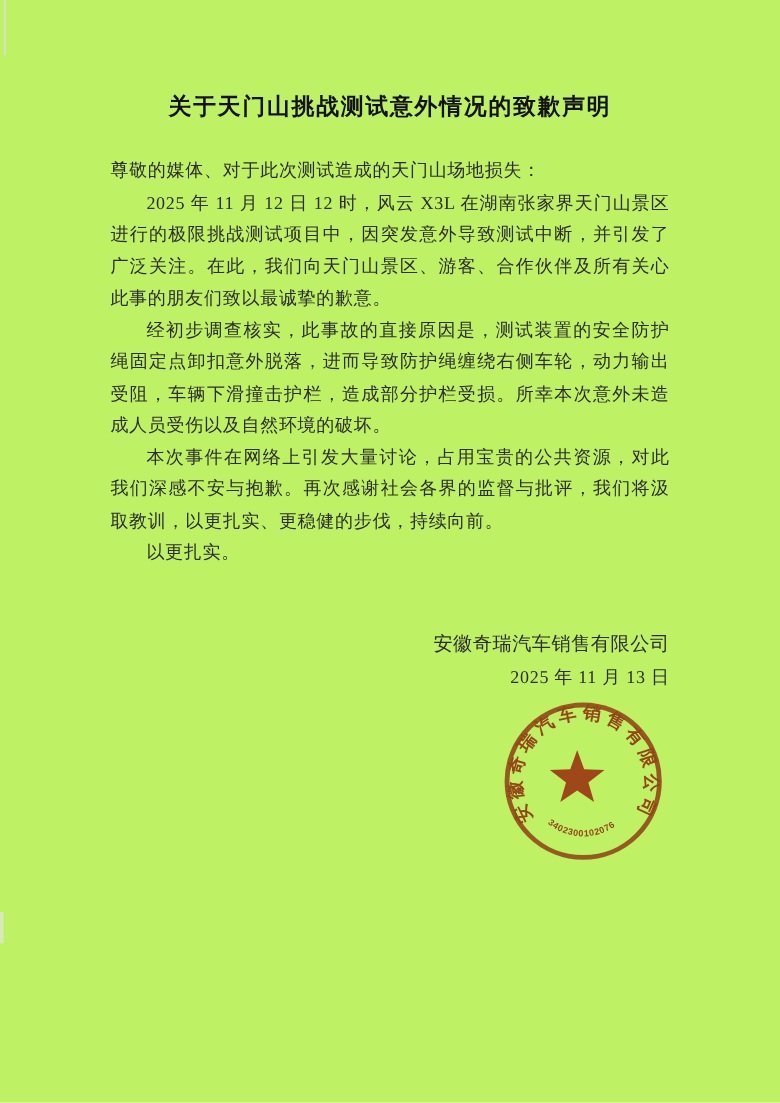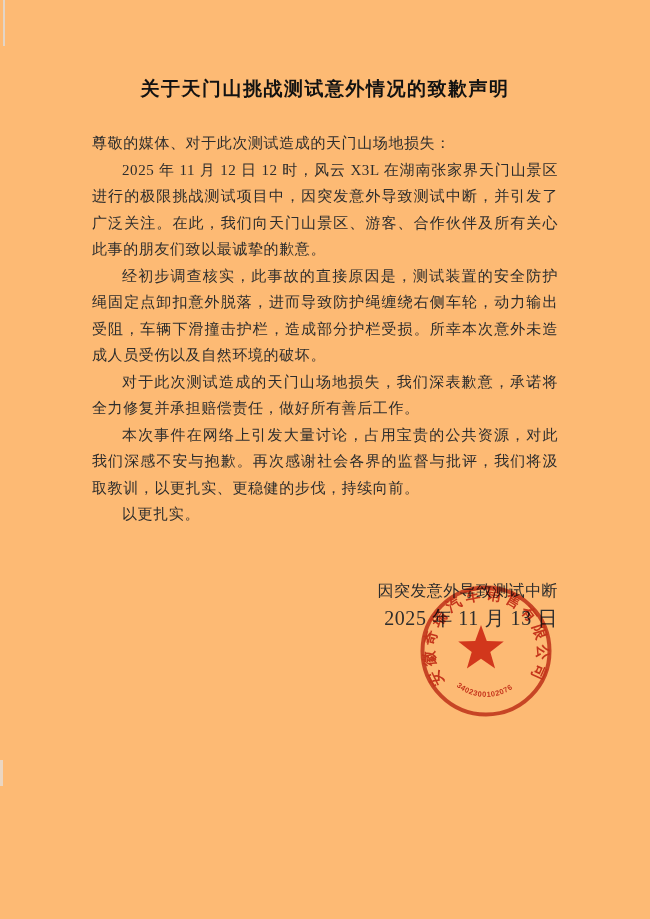--- a/index.html
+++ b/index.html
@@ -8,21 +8,21 @@
     width: 650px;
     height: 919px;
     background: #fcfcfc;
     position: relative;
     overflow: hidden;
     font-family: "Liberation Serif", "DejaVu Serif", serif;
   }
   .page {
     position: absolute;
     inset: 0;
-    background: #fdba74;
+    background: #bef264;
   }
   .content {
     position: relative;
     padding: 0 92px;
     color: #2e2e2e;
   }
   .doc-title {
     margin: 0;
     padding-top: 76px;
     text-align: center;
@@ -47,21 +47,21 @@
     margin-top: 49px;
     text-align: right;
     color: #2d2d2d;
   }
   .signature .company {
     font-size: 16px;
     letter-spacing: 0.4px;
     line-height: 27px;
   }
   .signature .sig-date {
-    font-size: 20px;
+    font-size: 15px;
     letter-spacing: 0.6px;
     line-height: 26px;
     margin-top: 1px;
   }
   .seal {
     position: absolute;
     left: 418px;
     top: 583px;
     width: 136px;
     height: 136px;
@@ -110,27 +110,26 @@
   <div class="scan-mark"></div>
 
   <div class="content">
 
     <h1 class="doc-title">关于天门山挑战测试意外情况的致歉声明</h1>
 
     <div class="body-text">
       <p class="salutation">尊敬的媒体、对于此次测试造成的天门山场地损失：</p>
       <p class="para">2025 年 11 月 12 日 12 时，风云 X3L 在湖南张家界天门山景区进行的极限挑战测试项目中，因突发意外导致测试中断，并引发了广泛关注。在此，我们向天门山景区、游客、合作伙伴及所有关心此事的朋友们致以最诚挚的歉意。</p>
       <p class="para">经初步调查核实，此事故的直接原因是，测试装置的安全防护绳固定点卸扣意外脱落，进而导致防护绳缠绕右侧车轮，动力输出受阻，车辆下滑撞击护栏，造成部分护栏受损。所幸本次意外未造成人员受伤以及自然环境的破坏。</p>
-      <p class="para">对于此次测试造成的天门山场地损失，我们深表歉意，承诺将全力修复并承担赔偿责任，做好所有善后工作。</p>
       <p class="para">本次事件在网络上引发大量讨论，占用宝贵的公共资源，对此我们深感不安与抱歉。再次感谢社会各界的监督与批评，我们将汲取教训，以更扎实、更稳健的步伐，持续向前。</p>
       <p class="para">以更扎实。</p>
     </div>
 
     <div class="signature">
-      <div class="company">因突发意外导致测试中断</div>
+      <div class="company">安徽奇瑞汽车销售有限公司</div>
       <div class="sig-date">2025 年 11 月 13 日</div>
     </div>
 
   </div>
 
   <div class="seal">
     <svg viewBox="0 0 136 136" xmlns="http://www.w3.org/2000/svg">
       <defs>
         <path id="arcTop" d="M 27 100 A 52 52 0 1 1 109 100" fill="none"></path>
         <path id="arcBottom" d="M 38.4 103.2 A 46 46 0 0 0 97.6 103.2" fill="none"></path>

